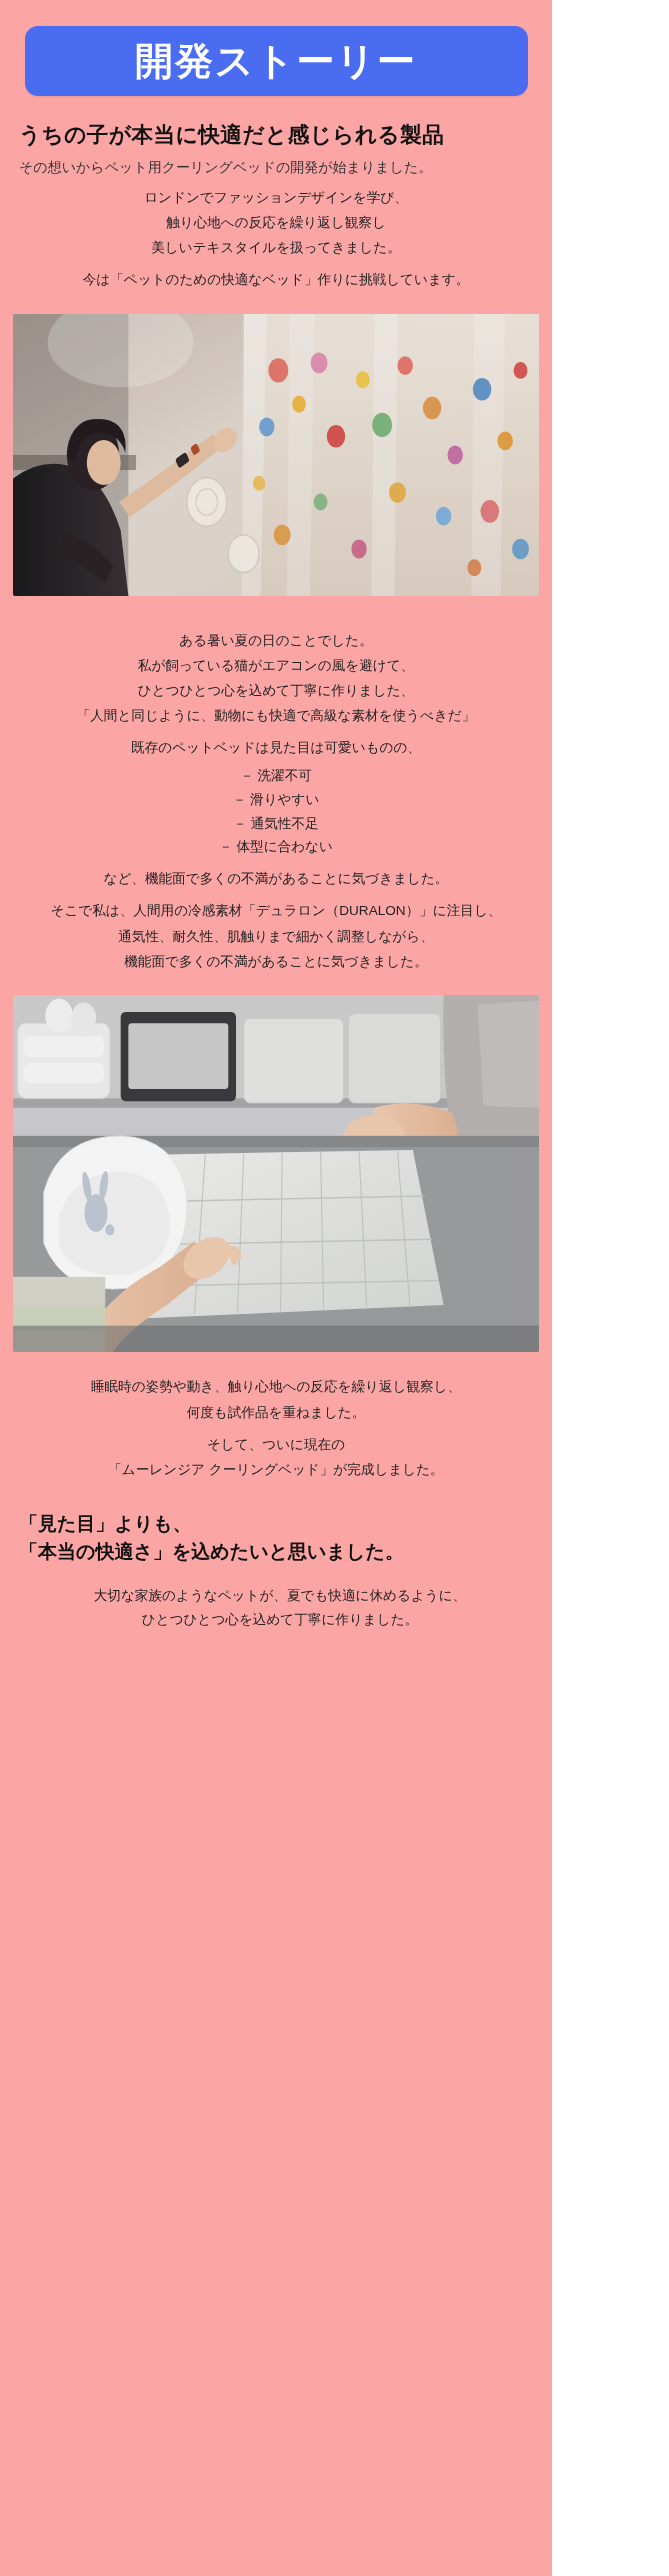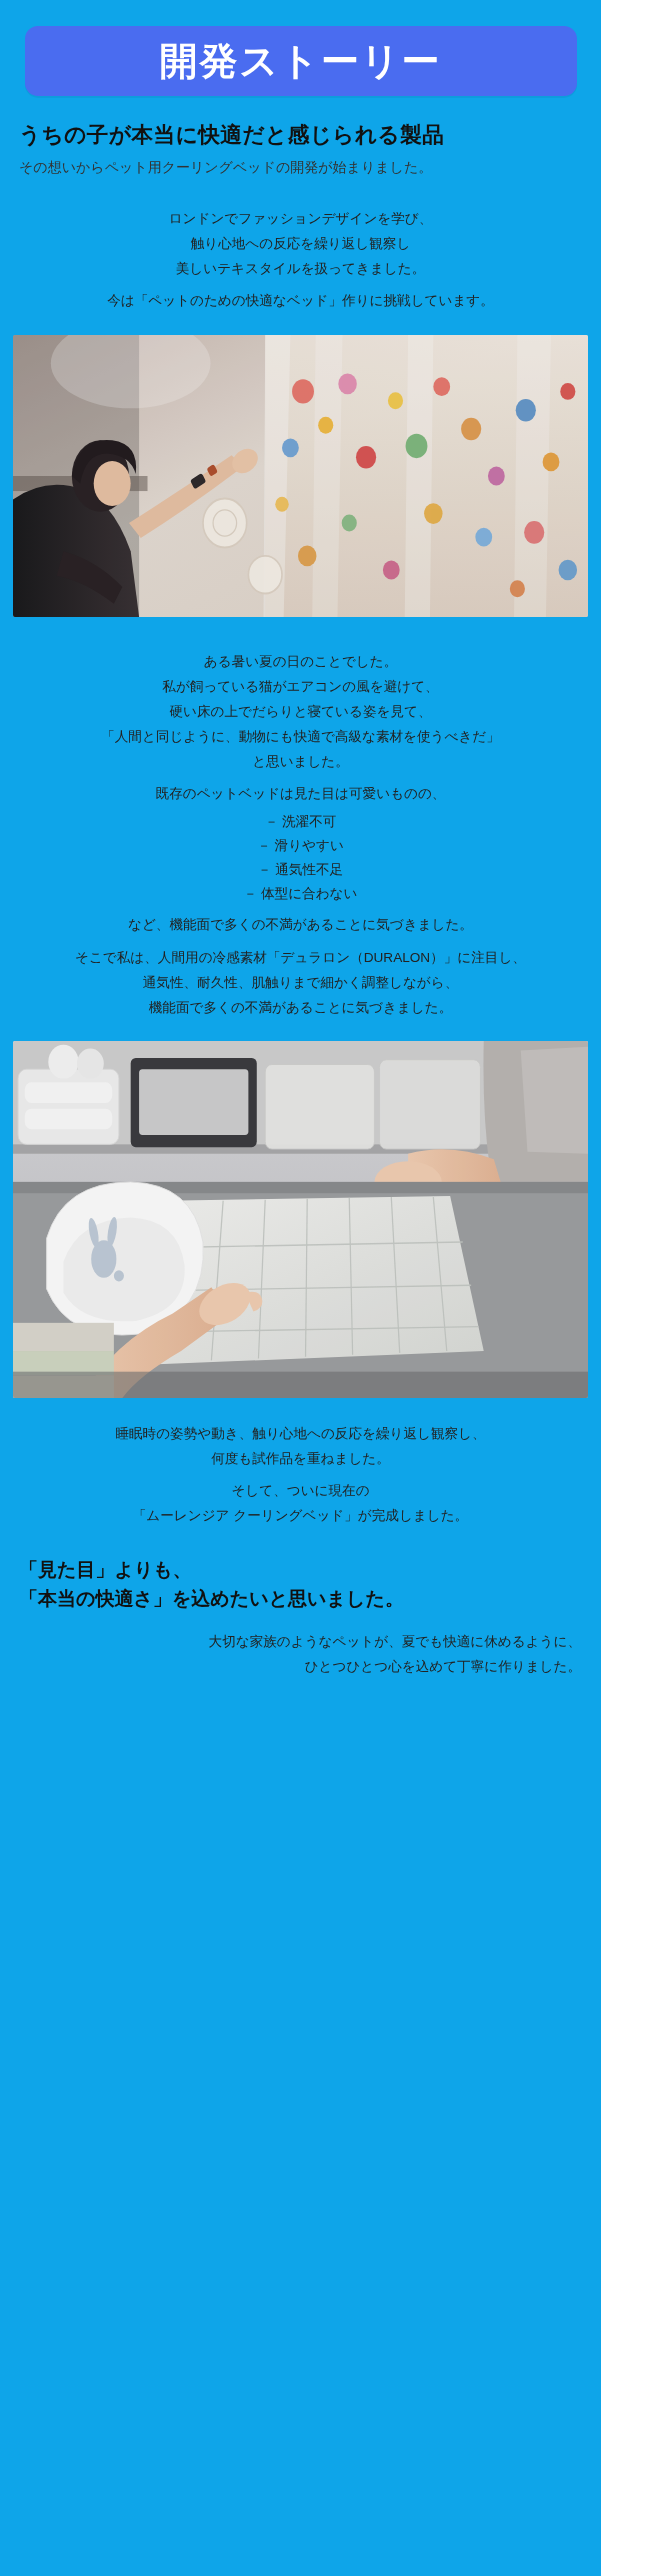--- a/index.html
+++ b/index.html
@@ -7,23 +7,23 @@
     padding: 0;
     background: #ffffff;
   }
   body {
     width: 670px;
     font-family: "Liberation Sans", sans-serif;
     color: #1a1a1a;
     -webkit-font-smoothing: antialiased;
   }
   .page {
-    width: 601px;
+    width: 552px;
     min-height: 2576px;
-    background: #0ea5e9;
+    background: #fca5a5;
     position: relative;
     overflow: hidden;
   }
 
   
   .banner-wrap {
     padding: 26px 24.5px 0 24.5px;
   }
   .banner {
     background: #4a6cf0;
@@ -64,21 +64,21 @@
   }
 
   
   .para {
     text-align: center;
     font-size: 13.6px;
     line-height: 1.85;
     color: #222222;
     padding: 0 28px;
   }
-  .para.small-gap { margin-top: 28px; }
+  .para.small-gap { margin-top: 7px; }
   .para.mid-gap { margin-top: 7px; }
 
   .para-line { display: block; }
 
   
   .photo {
     margin: 21px 13px 0 13px;
     border-radius: 1.9px;
     overflow: hidden;
     position: relative;
@@ -104,21 +104,21 @@
     margin-top: 28px;
     font-size: 19px;
     font-weight: bold;
     line-height: 1.5;
     color: #111111;
     padding: 0 19px;
   }
   .emphasis .l2 { display: block; }
 
   .closing {
-    text-align: right;
+    text-align: center;
     margin-top: 17px;
     font-size: 13.6px;
     line-height: 1.8;
     color: #222222;
     padding: 0 20px 38px 28px;
   }
   .spacer-md { height: 22.6px; }
   .spacer-lg { height: 32px; }
 </style>
 </head>
@@ -233,23 +233,22 @@
       <ellipse cx="140" cy="30" rx="95" ry="48" fill="#ffffff" opacity="0.25"></ellipse>
       <rect x="0" y="0" width="684" height="300" fill="#000000" opacity="0.04"></rect>
     </svg>
   </div>
 
   <div class="spacer-lg"></div>
 
   <div class="para">
     <span class="para-line">ある暑い夏の日のことでした。</span>
     <span class="para-line">私が飼っている猫がエアコンの風を避けて、</span>
-    <span class="para-line">硬い床の上でだらりと寝ている姿を見て、</span>
+    <span class="para-line">ひとつひとつ心を込めて丁寧に作りました、</span>
     <span class="para-line">「人間と同じように、動物にも快適で高級な素材を使うべきだ」</span>
-    <span class="para-line">と思いました。</span>
   </div>
 
   <div class="para mid-gap">
     <span class="para-line">既存のペットベッドは見た目は可愛いものの、</span>
   </div>
   <div class="bullets">
     <span class="bullet-line">－ 洗濯不可</span>
     <span class="bullet-line">－ 滑りやすい</span>
     <span class="bullet-line">－ 通気性不足</span>
     <span class="bullet-line">－ 体型に合わない</span>

